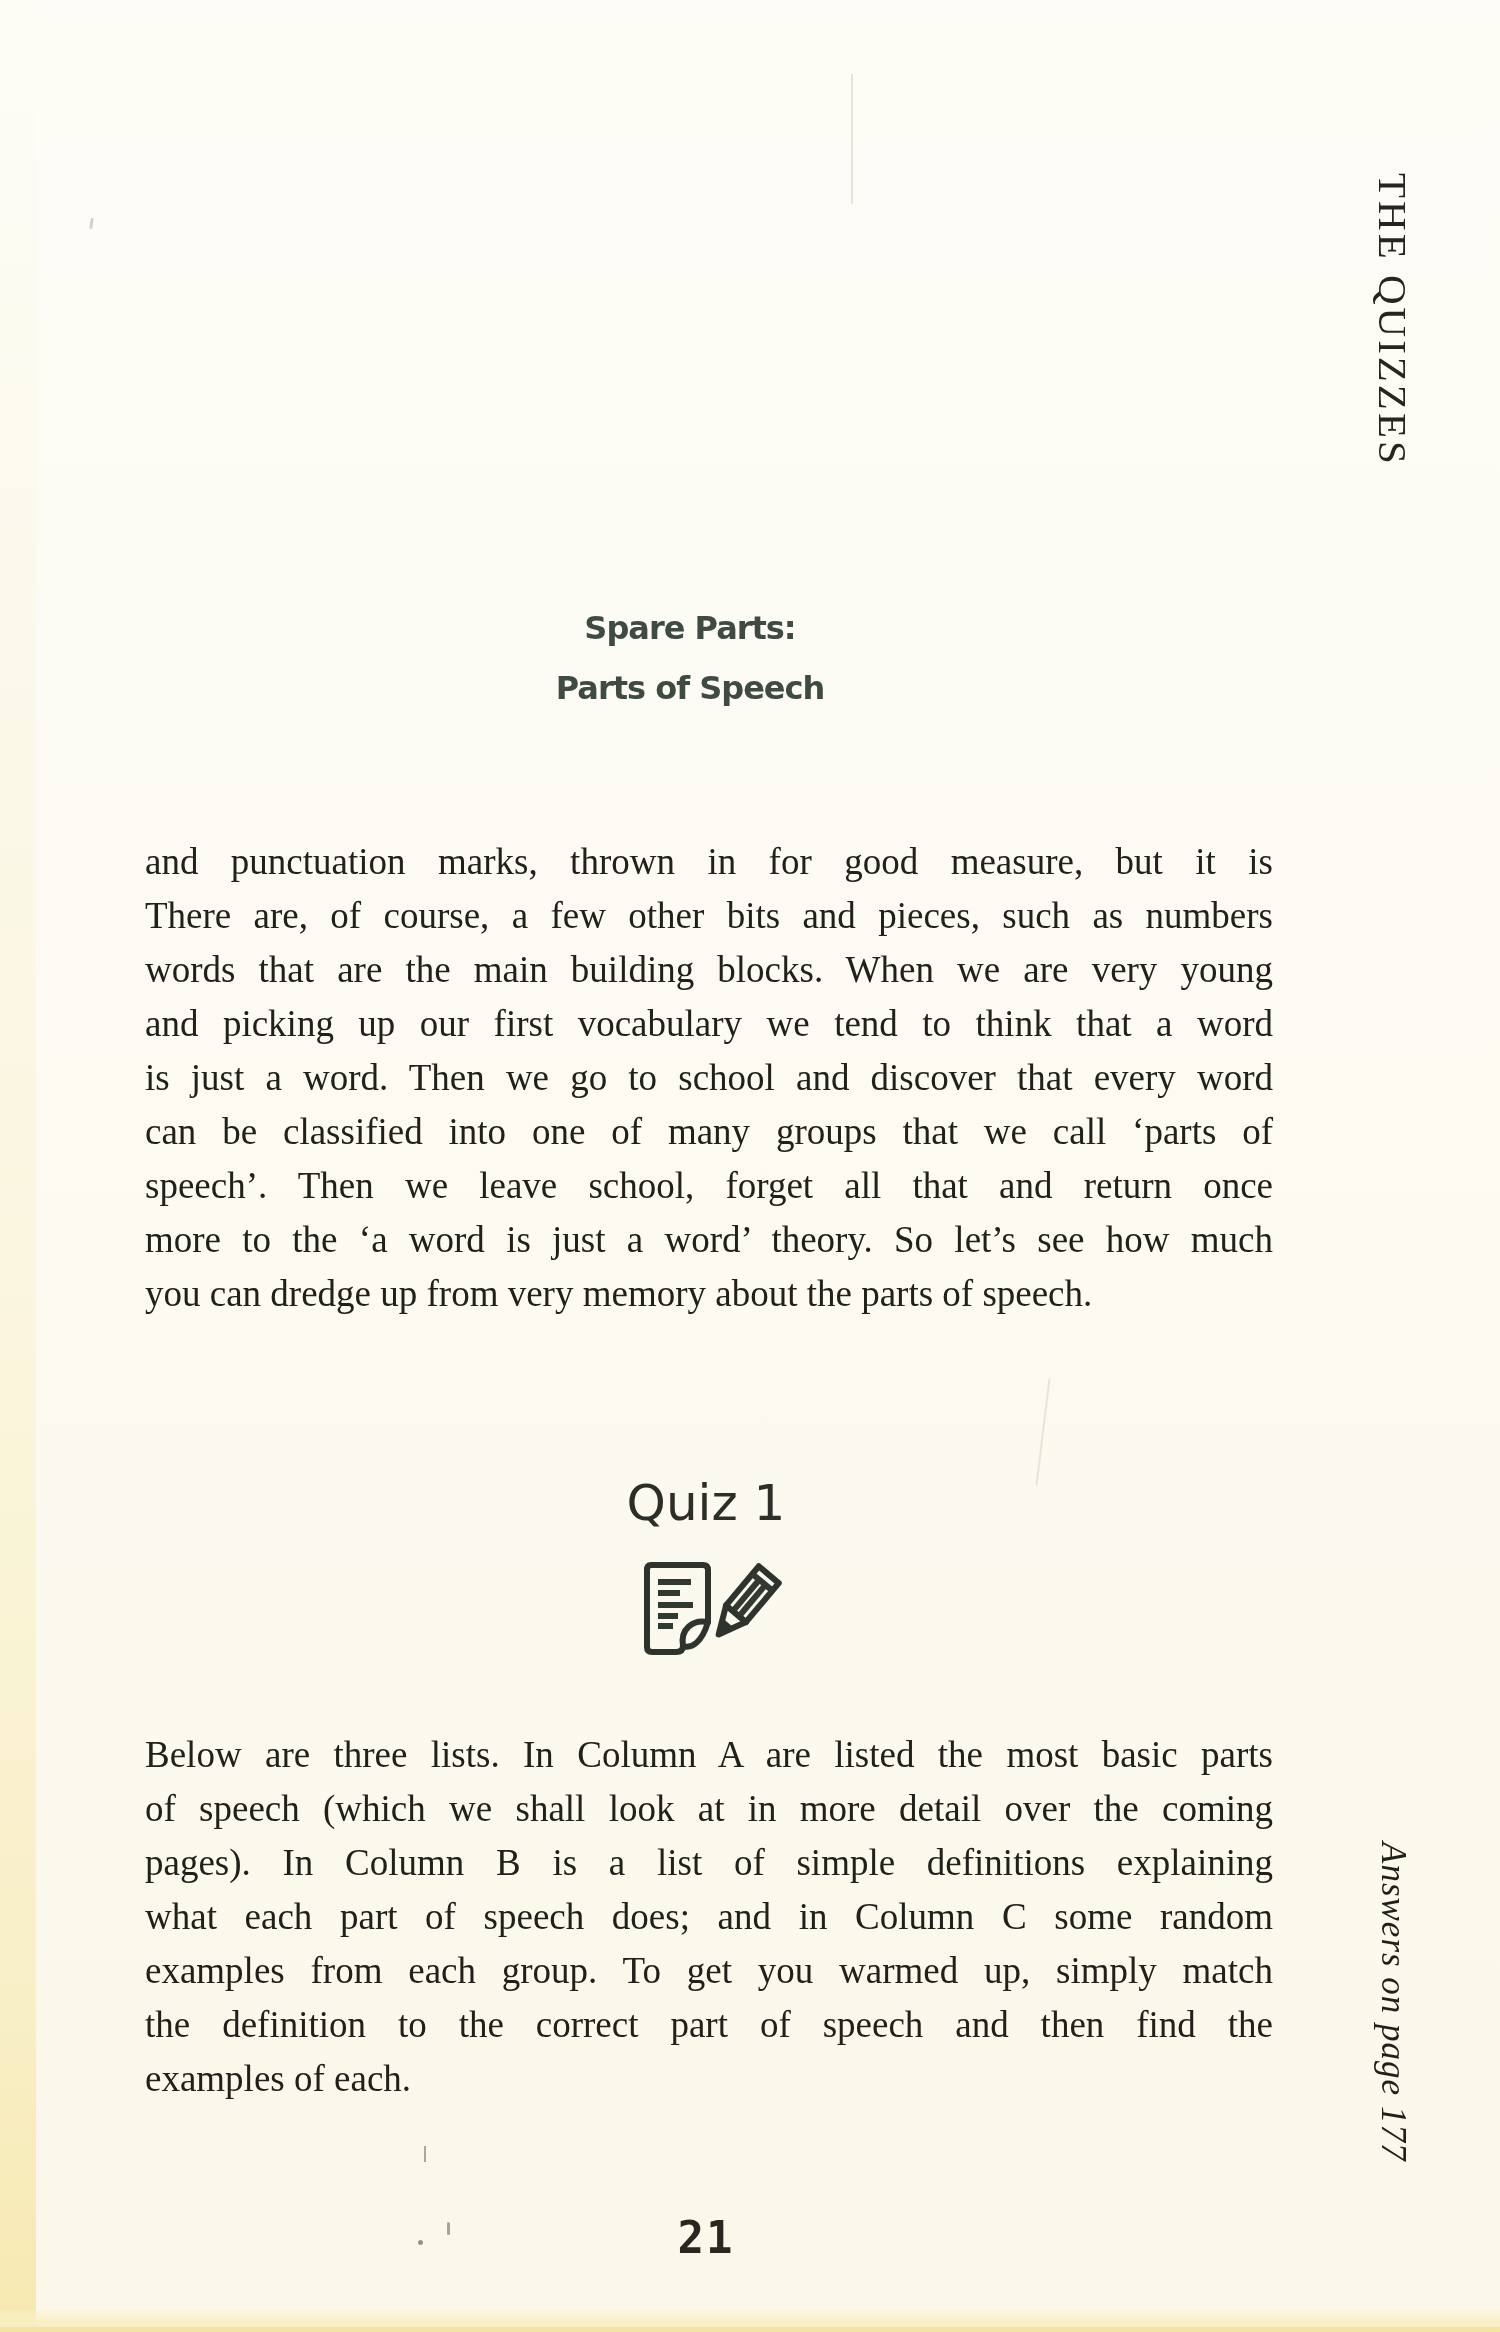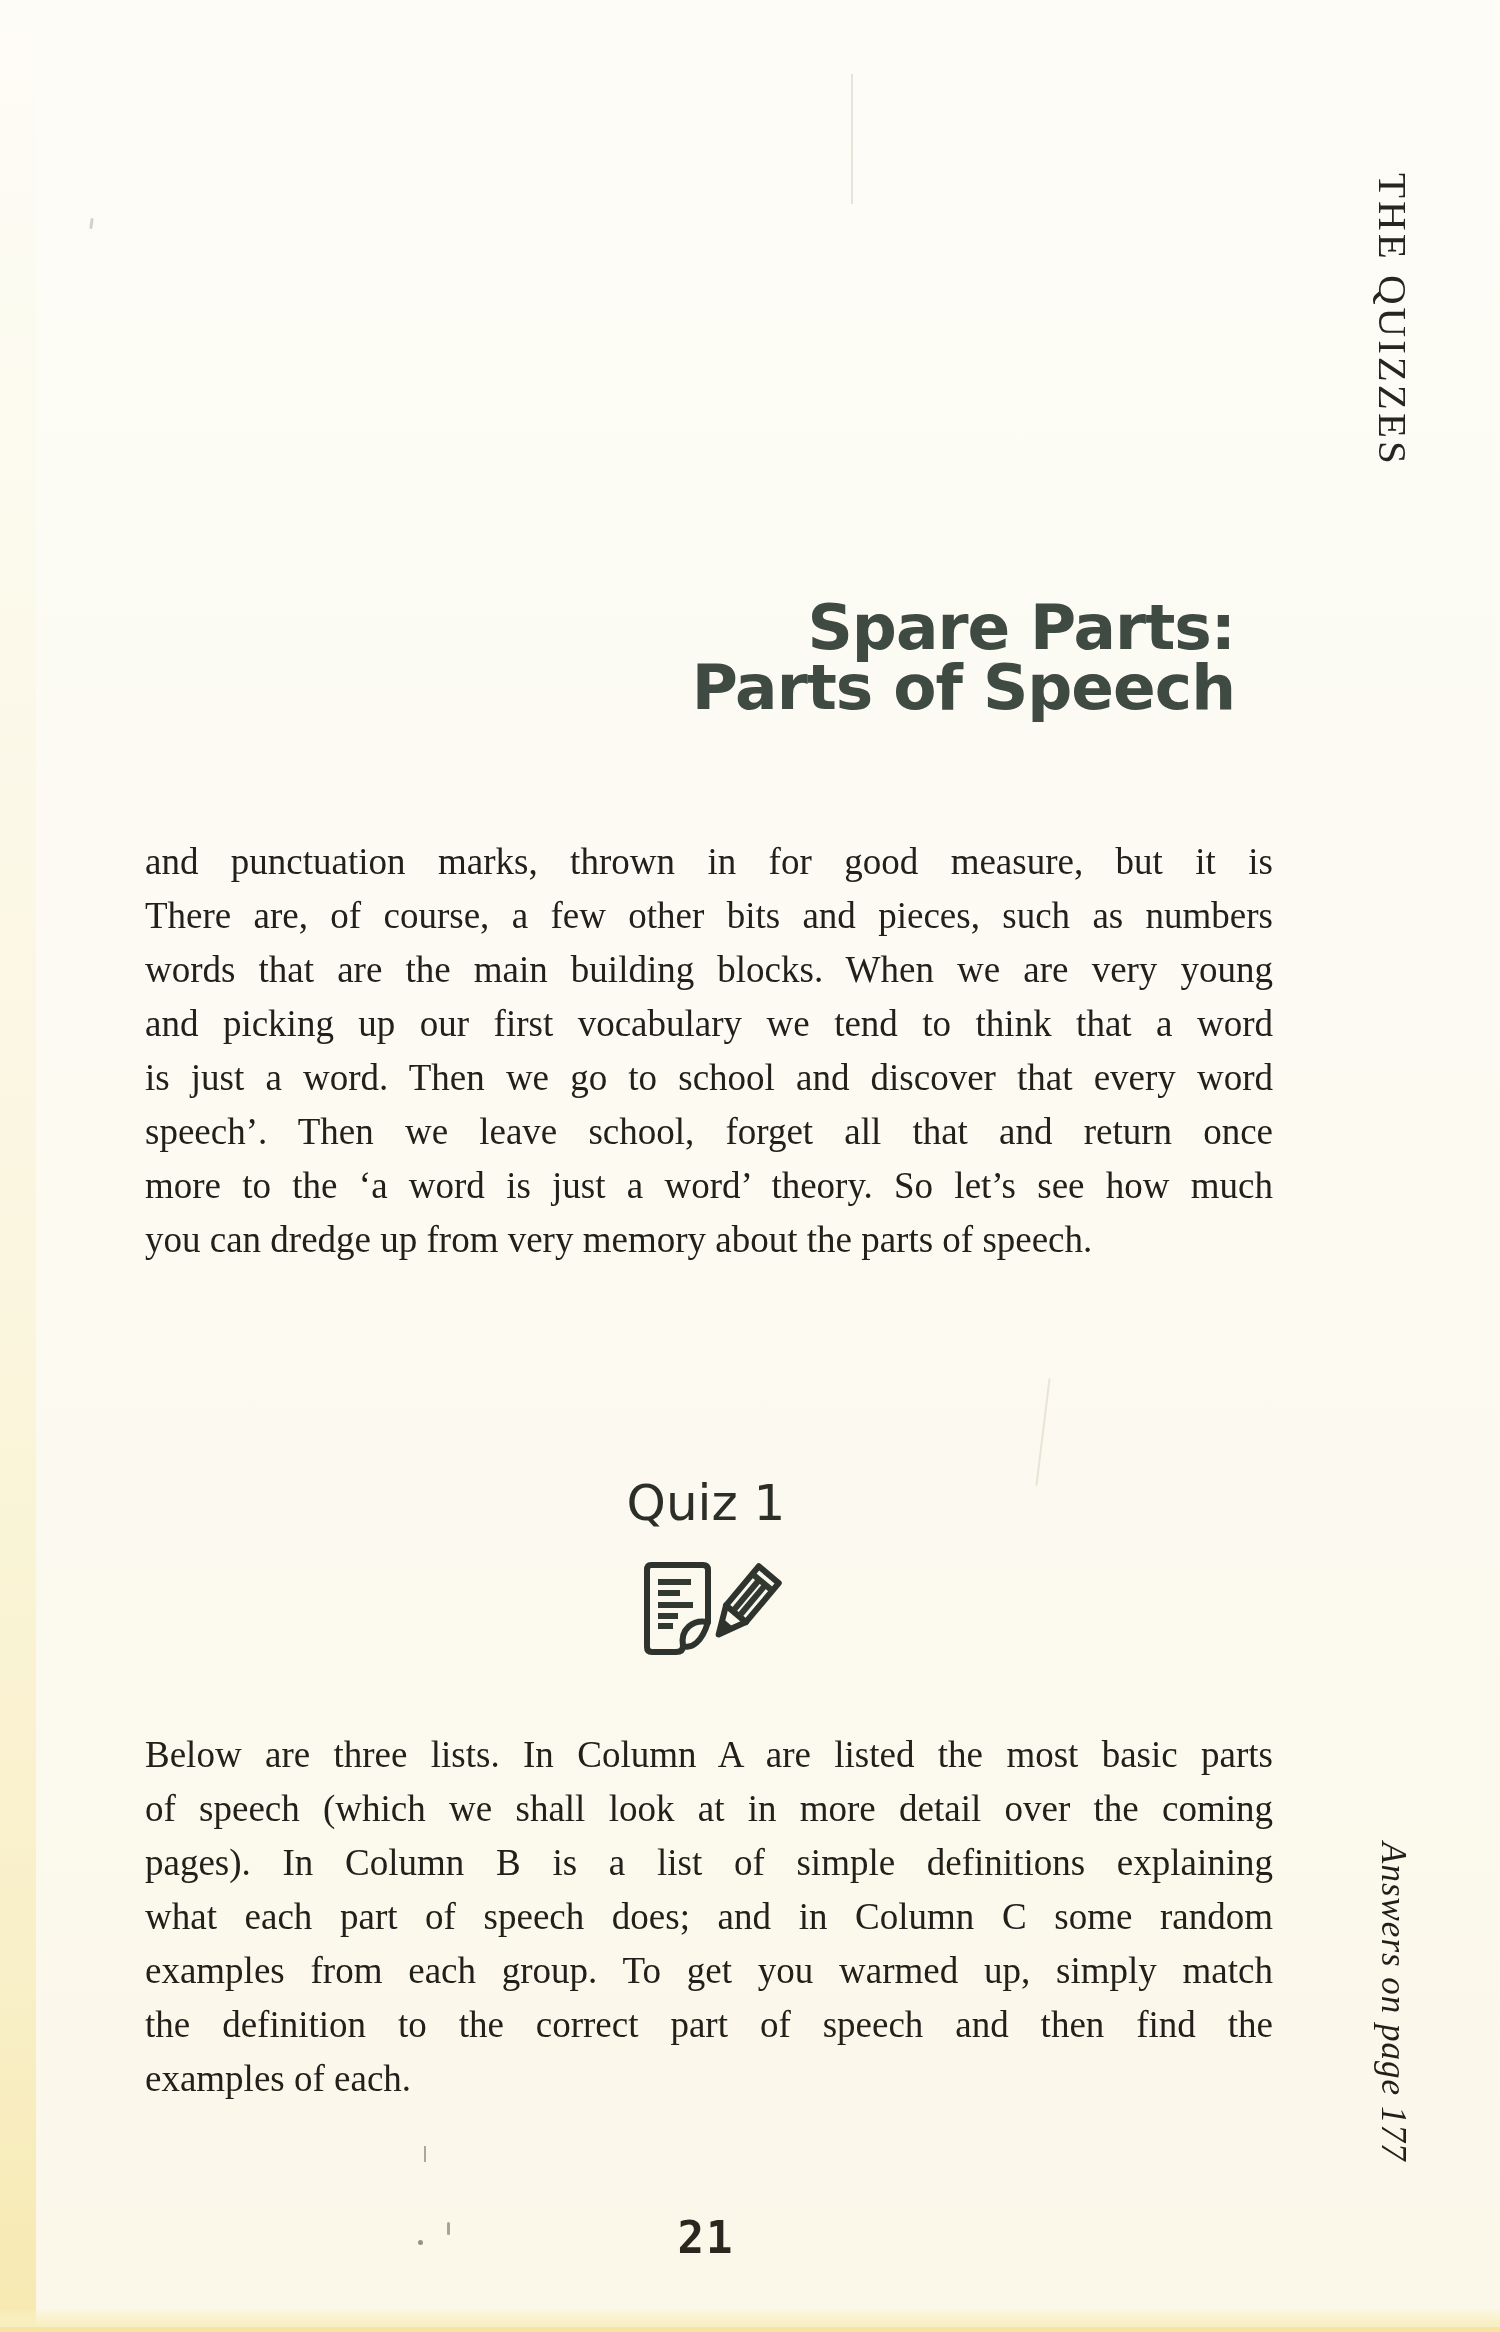--- a/index.html
+++ b/index.html
@@ -40,23 +40,23 @@
   .answers-note{
     position:absolute;left:1413px;top:1842px;
     transform:rotate(90deg);transform-origin:top left;
     font-family:"Liberation Serif", serif;font-style:italic;
     font-size:35px;letter-spacing:1px;color:#211f1a;
     white-space:nowrap;
   }
   
   .title{
     position:absolute;left:145px;top:598px;width:1090px;margin:0;
-    text-align:right;
+    text-align:center;
     font-family:"DejaVu Sans", sans-serif;font-weight:bold;
-    font-size:63px;line-height:60px;letter-spacing:-1px;
+    font-size:32px;line-height:60px;letter-spacing:-1px;
     color:#3e4a42;
   }
   .title .title-line{display:block;}
   .quiz-heading{
     position:absolute;left:145px;top:1473px;width:1122px;
     text-align:center;
     font-family:"DejaVu Sans", sans-serif;font-weight:normal;
     font-size:50px;line-height:60px;letter-spacing:0px;
     color:#2c2e28;
   }
@@ -103,20 +103,21 @@
     <span class="title-line">Spare Parts:</span>
     <span class="title-line">Parts of Speech</span>
   </h1>
 
   <div class="body-text intro">
     <div class="pline">and punctuation marks, thrown in for good measure, but it is</div>
     <div class="pline">There are, of course, a few other bits and pieces, such as numbers</div>
     <div class="pline">words that are the main building blocks. When we are very young</div>
     <div class="pline">and picking up our first vocabulary we tend to think that a word</div>
     <div class="pline">is just a word. Then we go to school and discover that every word</div>
+    <div class="pline">can be classified into one of many groups that we call ‘parts of</div>
     <div class="pline">speech’. Then we leave school, forget all that and return once</div>
     <div class="pline">more to the ‘a word is just a word’ theory. So let’s see how much</div>
     <div class="pline pline-last">you can dredge up from very memory about the parts of speech.</div>
   </div>
 
   <div class="quiz-heading">Quiz 1</div>
 
   <div class="quiz-icon">
     <svg width="154" height="116" viewBox="0 0 154 116">
 

